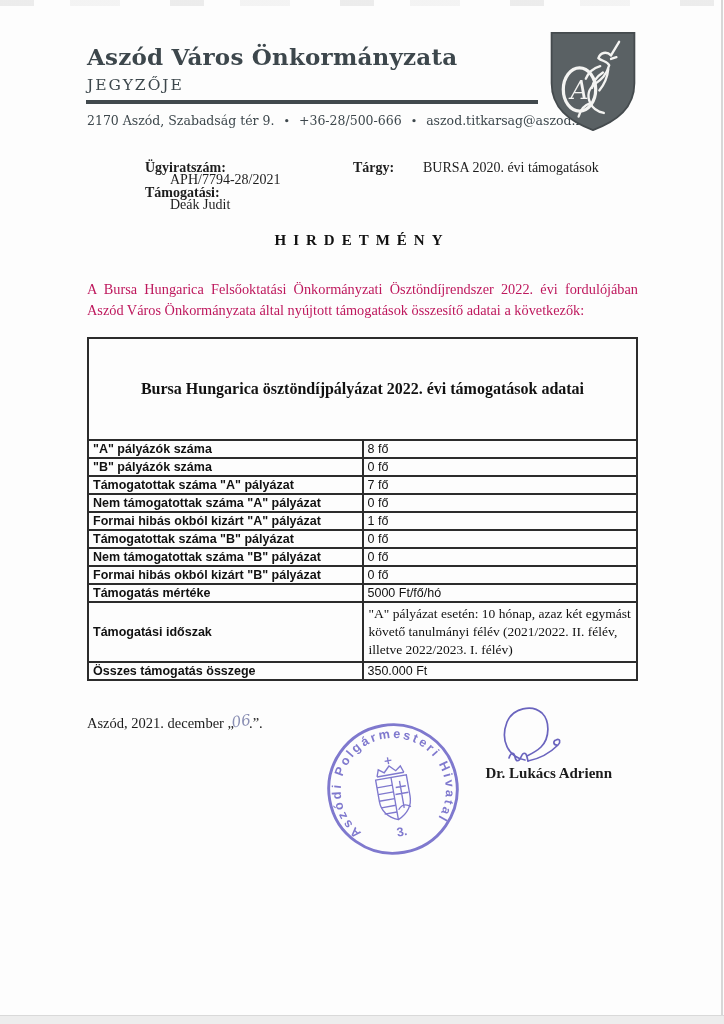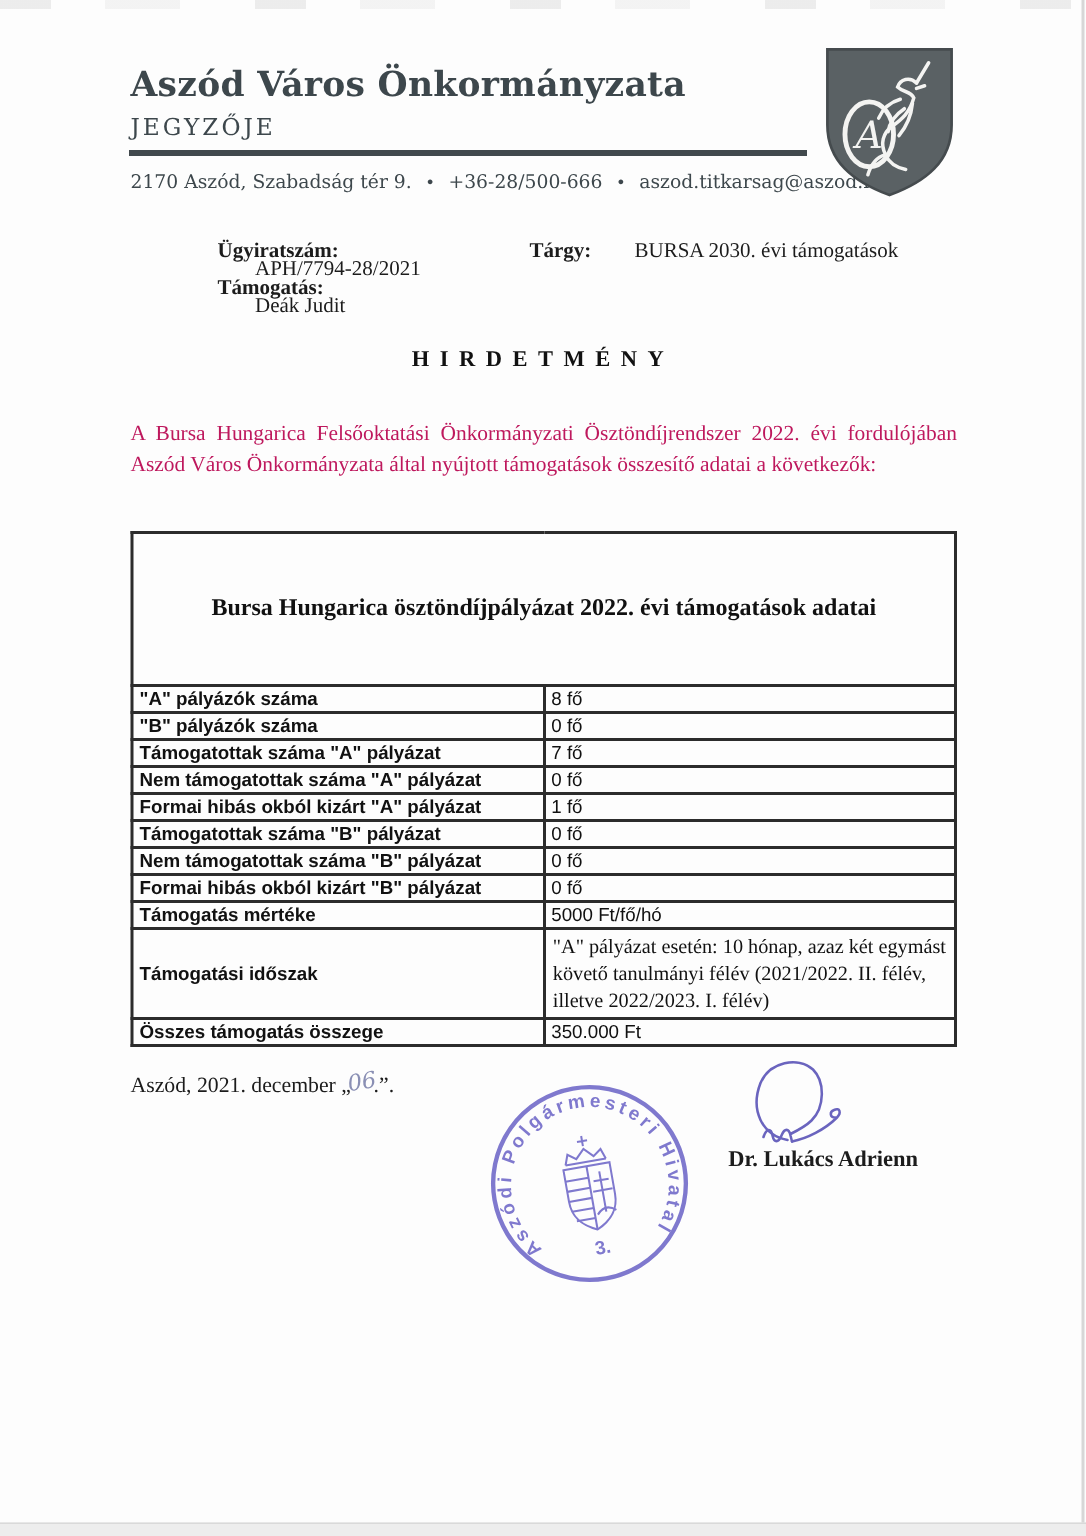--- a/index.html
+++ b/index.html
@@ -72,21 +72,21 @@
     letter-spacing: 7px; color: #111;
   }
   .intro {
     position: absolute; left: 87px; top: 279px; width: 551px;
     font-size: 14.3px; line-height: 21px; text-align: justify; color: #be185d;
   }
 
   
   .support-table {
     position: absolute; left: 87px; top: 337px; width: 551px;
-    border-collapse: collapse; table-layout: fixed; margin-top: 17px;
+    border-collapse: collapse; table-layout: fixed;
   }
   .support-table td, .support-table th { border: 2px solid #2c2c2c; }
   .support-table th.tbl-title {
     height: 102px; text-align: center; vertical-align: middle;
     font-family: "Liberation Serif", serif;
     font-size: 16px; font-weight: bold; color: #111;
     padding: 0 20px;
   }
   .support-table td {
     font-family: "Liberation Sans", sans-serif;
@@ -148,24 +148,24 @@
       <ellipse cx="35" cy="67" rx="18" ry="24" fill="none" stroke="#f4f4f2" stroke-width="3.6"></ellipse>
       <text x="35" y="77" text-anchor="middle" font-family="DejaVu Serif, serif" font-style="italic" font-size="28" fill="#f4f4f2">A</text>
     </svg>
   </div>
 
   <div class="meta">
     <div class="row">
       <span class="lab l1">Ügyiratszám:</span>
       <span class="v1">APH/7794-28/2021</span>
       <span class="lab l2">Tárgy:</span>
-      <span class="v2">BURSA 2030. évi támogatások</span>
+      <span class="v2">BURSA 2020. évi támogatások</span>
     </div>
     <div class="row">
-      <span class="lab l1">Támogatás:</span>
+      <span class="lab l1">Támogatási:</span>
       <span class="v1">Deák Judit</span>
     </div>
   </div>
 
   <div class="doc-title">HIRDETMÉNY</div>
   <div class="intro">A Bursa Hungarica Felsőoktatási Önkormányzati Ösztöndíjrendszer 2022. évi fordulójában Aszód Város Önkormányzata által nyújtott támogatások összesítő adatai a következők:</div>
 
   <table class="support-table">
     <thead>
       <tr>

